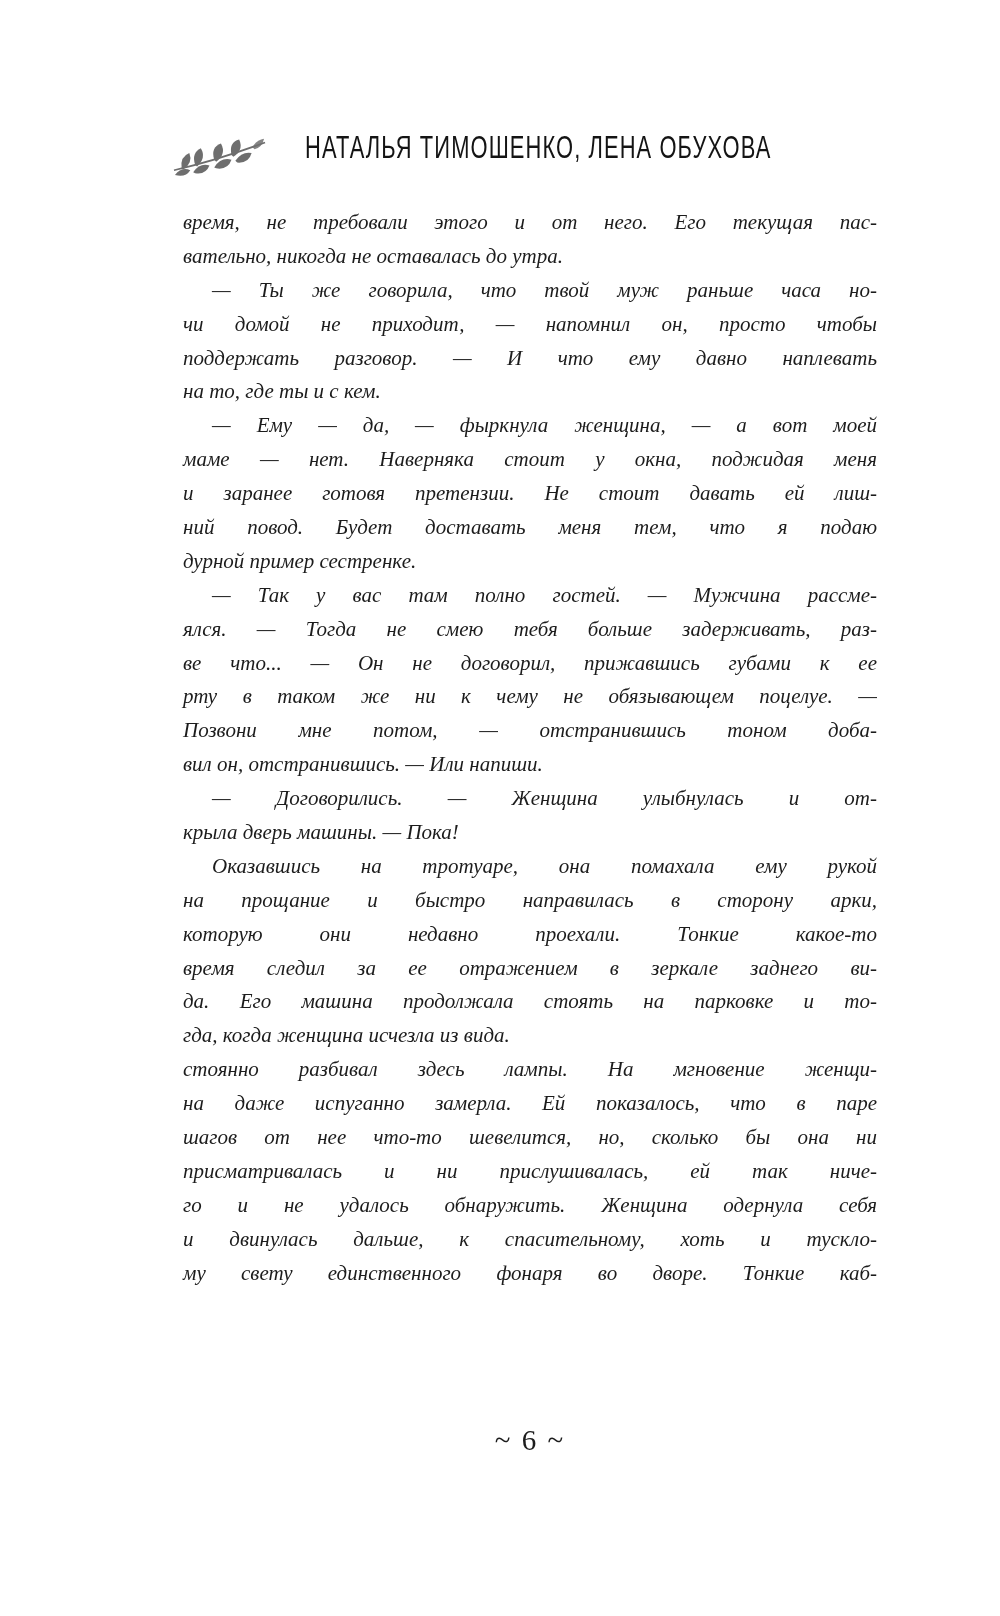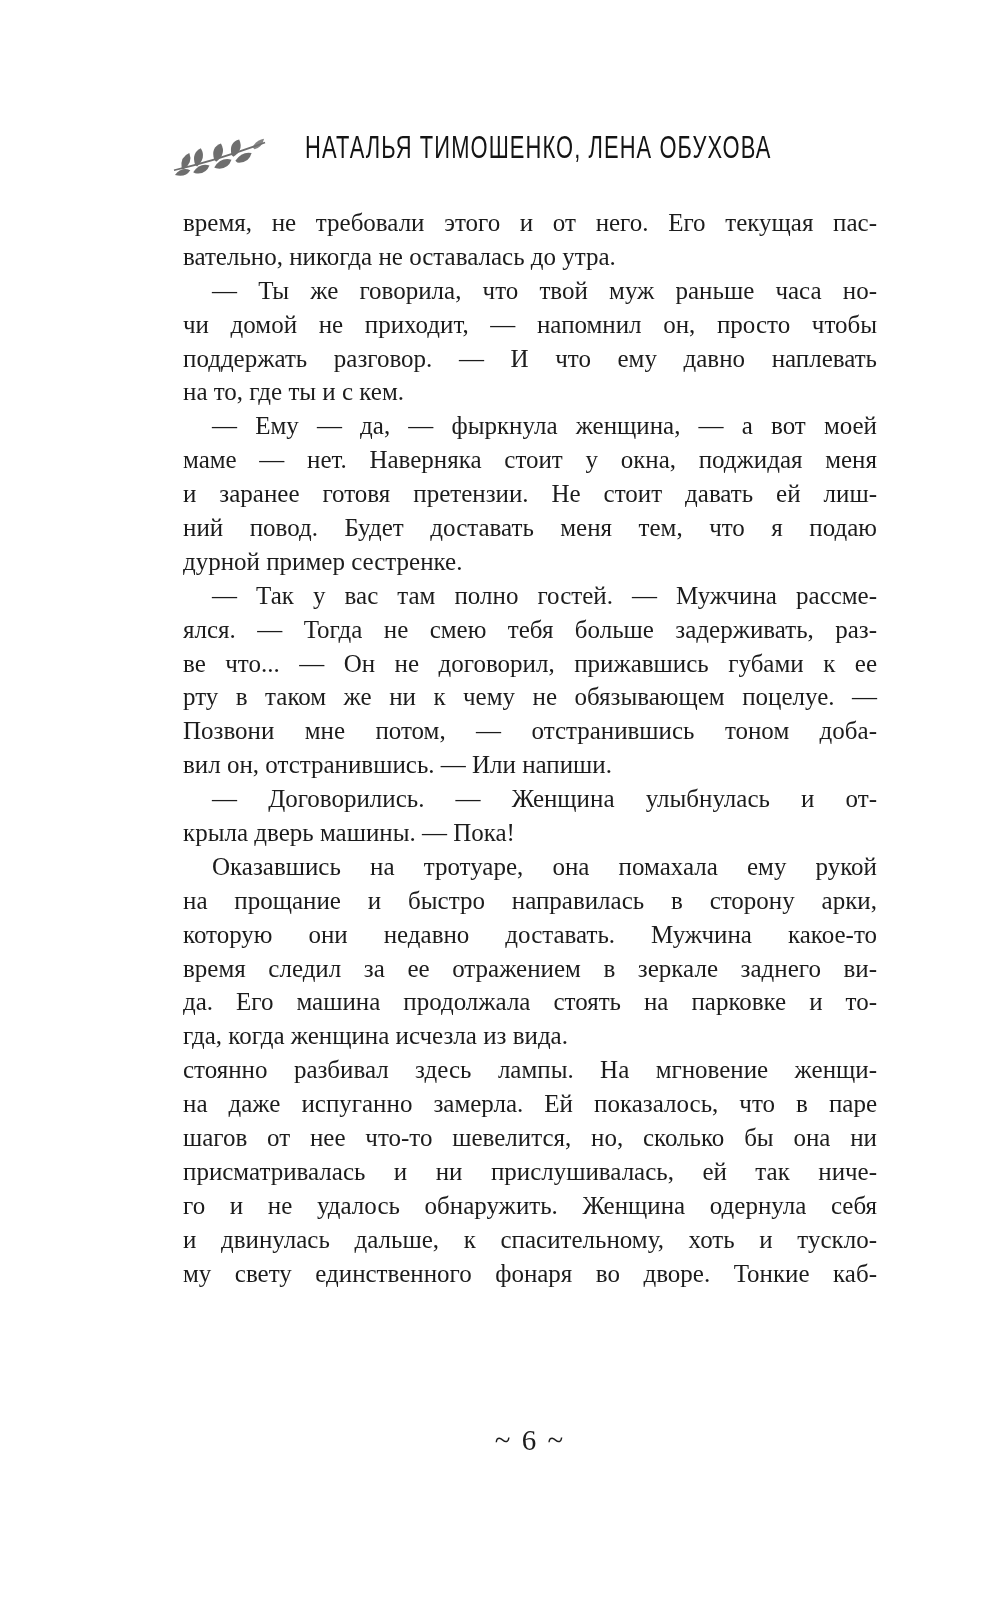--- a/index.html
+++ b/index.html
@@ -35,25 +35,26 @@
     transform-origin: left center;
   }
   .text-block {
     position: absolute;
     left: 183px; top: 206px;
     width: 694px;
   }
   .line {
     height: 33.9px;
     line-height: 33.9px;
-    font-size: 25px;
+    font-size: 21px;
     text-align: justify;
     text-align-last: justify;
     white-space: normal;
     overflow: visible;
+    font-style: italic;
   }
   .line.end { text-align-last: left; }
   .line.ind { text-indent: 29px; }
   .folio {
     position: absolute;
     left: 183px; top: 1422px;
     width: 694px;
     text-align: center;
     font-size: 29px;
     line-height: 36px;
@@ -97,21 +98,21 @@
   <div class="line ind">— Так у вас там полно гостей. — Мужчина рассме-</div>
   <div class="line">ялся. — Тогда не смею тебя больше задерживать, раз-</div>
   <div class="line">ве что... — Он не договорил, прижавшись губами к ее</div>
   <div class="line">рту в таком же ни к чему не обязывающем поцелуе. —</div>
   <div class="line">Позвони мне потом, — отстранившись тоном доба-</div>
   <div class="line end">вил он, отстранившись. — Или напиши.</div>
   <div class="line ind">— Договорились. — Женщина улыбнулась и от-</div>
   <div class="line end">крыла дверь машины. — Пока!</div>
   <div class="line ind">Оказавшись на тротуаре, она помахала ему рукой</div>
   <div class="line">на прощание и быстро направилась в сторону арки,</div>
-  <div class="line">которую они недавно доставать. Мужчина какое-то</div>
+  <div class="line">которую они недавно проехали. Тонкие какое-то</div>
   <div class="line">время следил за ее отражением в зеркале заднего ви-</div>
   <div class="line">да. Его машина продолжала стоять на парковке и то-</div>
   <div class="line end">гда, когда женщина исчезла из вида.</div>
   <div class="line">стоянно разбивал здесь лампы. На мгновение женщи-</div>
   <div class="line">на даже испуганно замерла. Ей показалось, что в паре</div>
   <div class="line">шагов от нее что-то шевелится, но, сколько бы она ни</div>
   <div class="line">присматривалась и ни прислушивалась, ей так ниче-</div>
   <div class="line">го и не удалось обнаружить. Женщина одернула себя</div>
   <div class="line">и двинулась дальше, к спасительному, хоть и тускло-</div>
   <div class="line">му свету единственного фонаря во дворе. Тонкие каб-</div>

